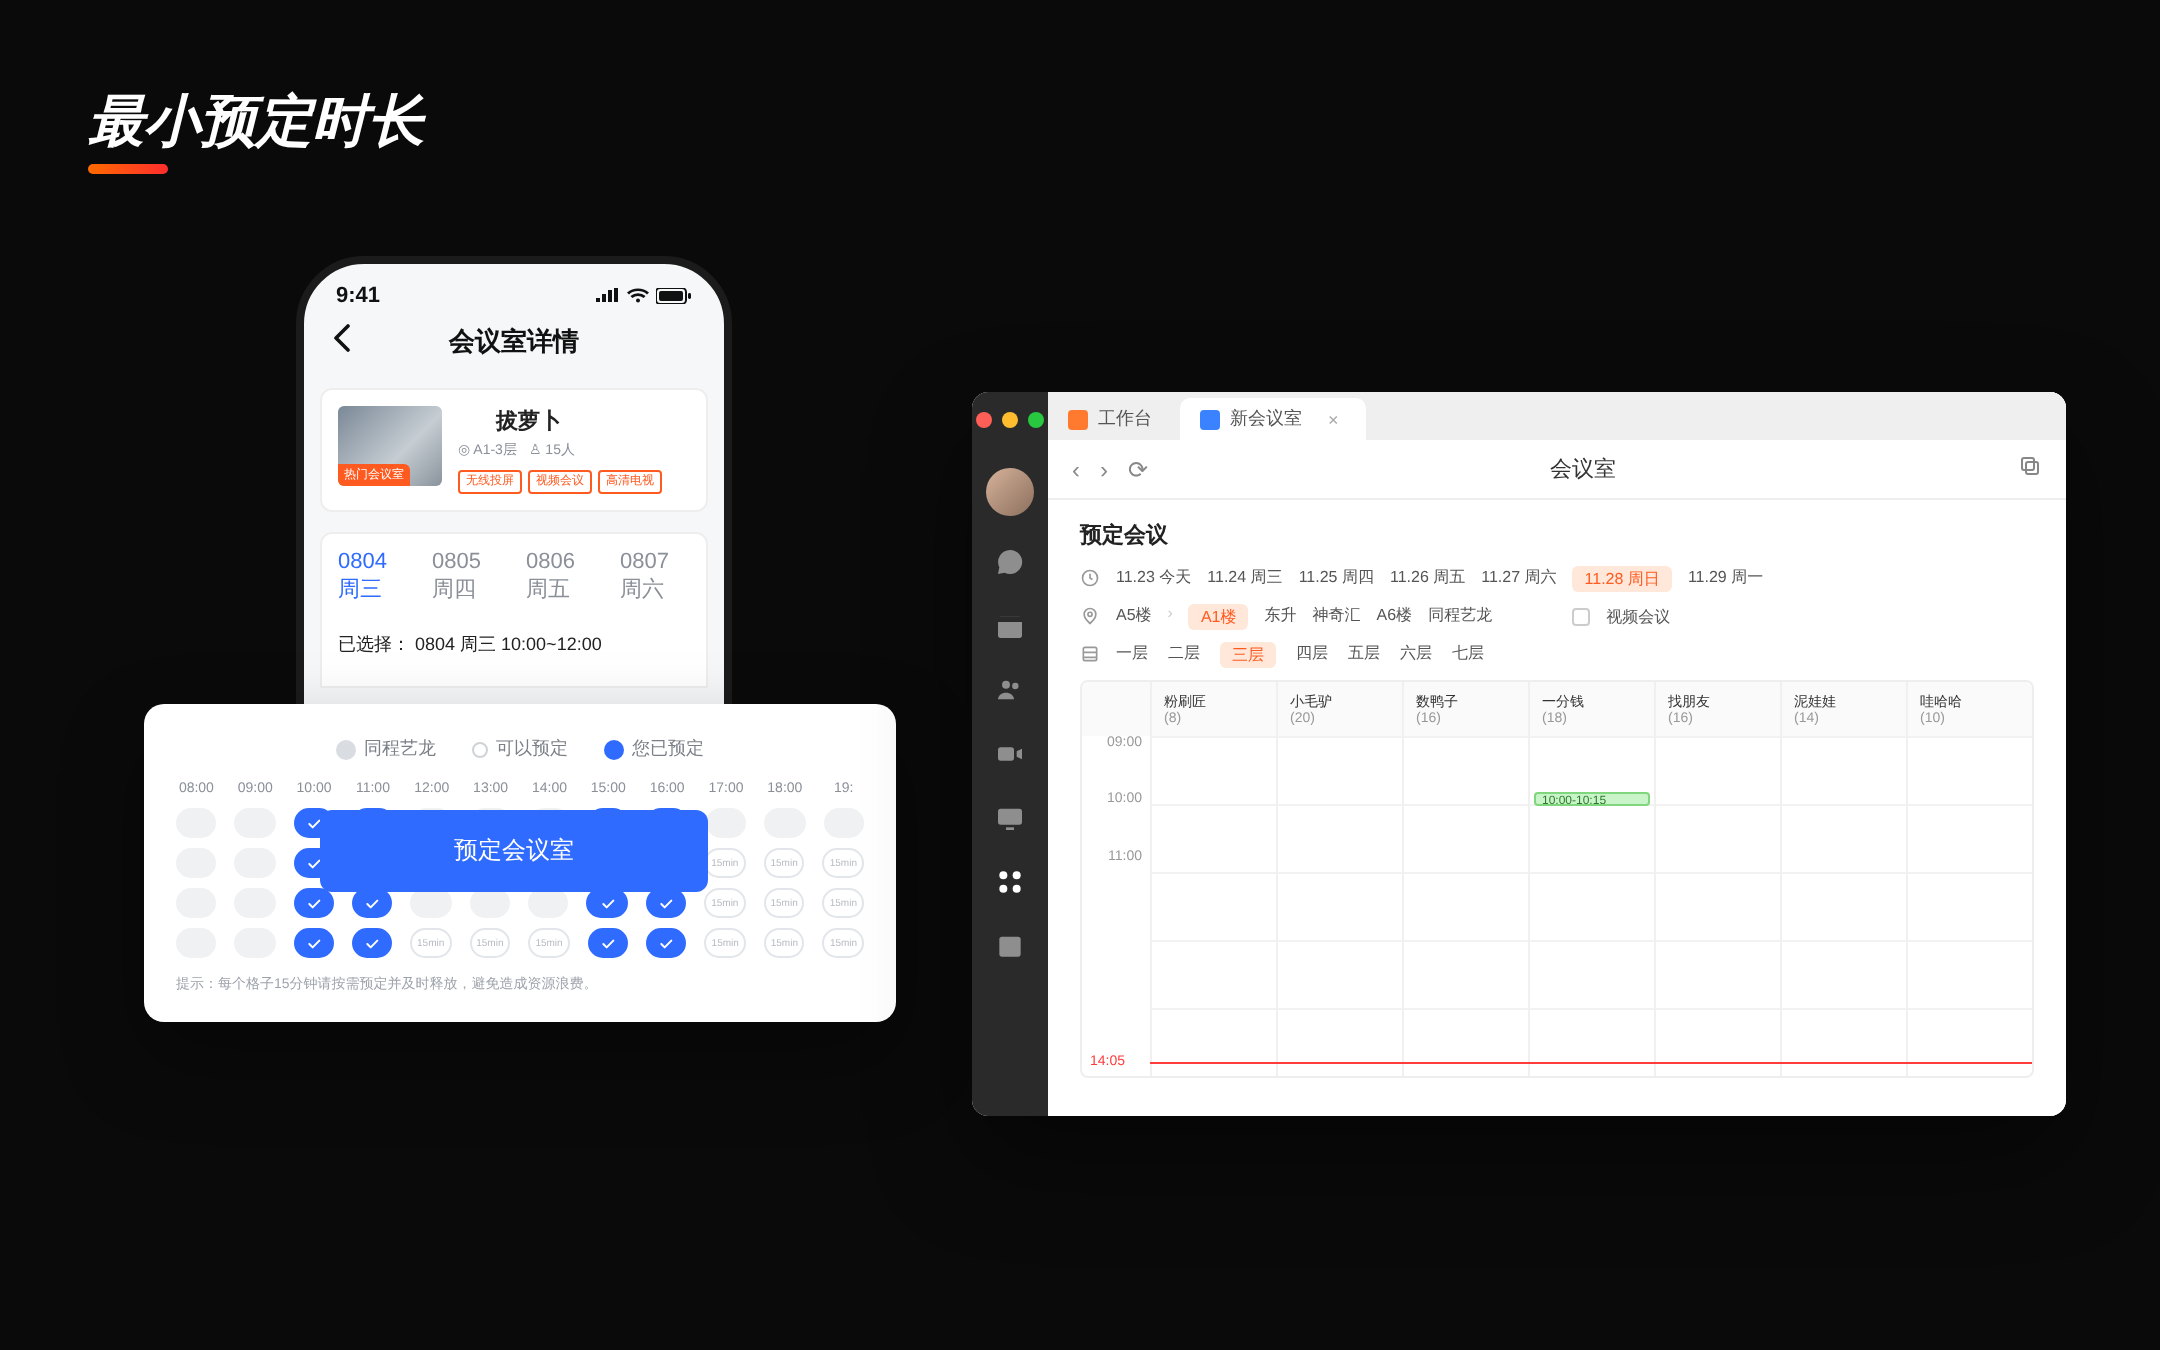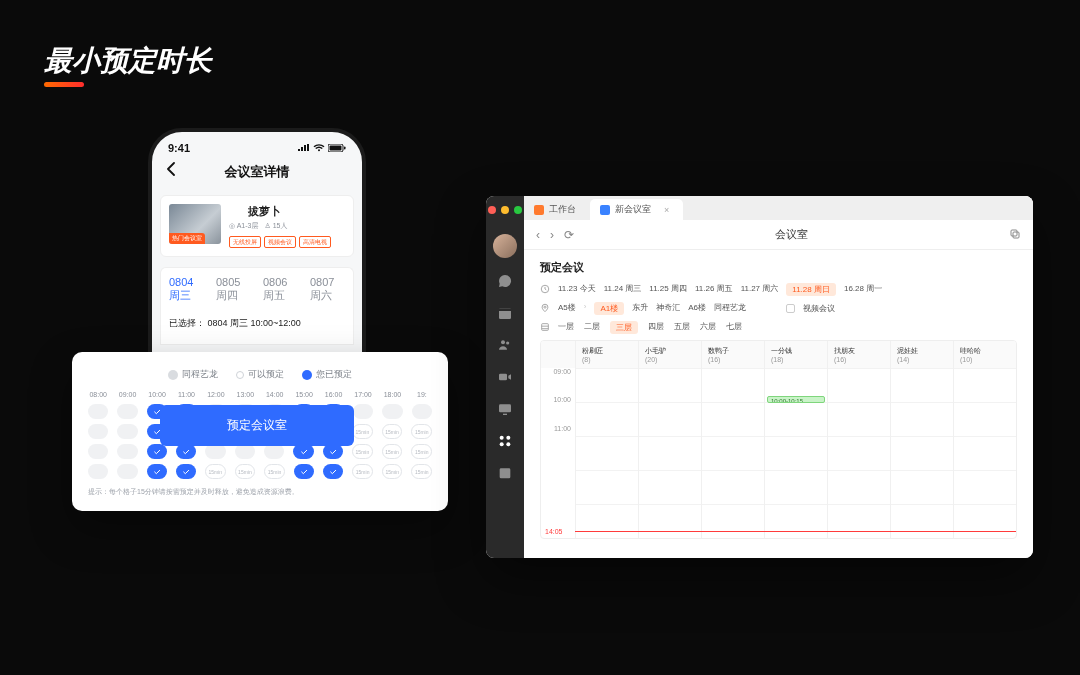--- a/index.html
+++ b/index.html
@@ -475,21 +475,21 @@
               <path d="M12 7v5l3 2"></path>
             </svg>
         </span>
         <div id="date-filters" style="display:flex; gap:8px;">
             <span class="">11.23 今天</span>
             <span class="">11.24 周三</span>
             <span class="">11.25 周四</span>
             <span class="">11.26 周五</span>
             <span class="">11.27 周六</span>
             <span class="pill orange-bg">11.28 周日</span>
-            <span class="">16.28 周一</span>
+            <span class="">11.29 周一</span>
           </div>
       </div>
 
       <div class="filter-row">
         <span class="ico">
           <svg width="10" height="10" viewBox="0 0 24 24" fill="none" stroke="#999" stroke-width="2">
               <path d="M12 21s7-6 7-11a7 7 0 10-14 0c0 5 7 11 7 11z"></path>
               <circle cx="12" cy="10" r="2.5"></circle>
             </svg>
         </span>

